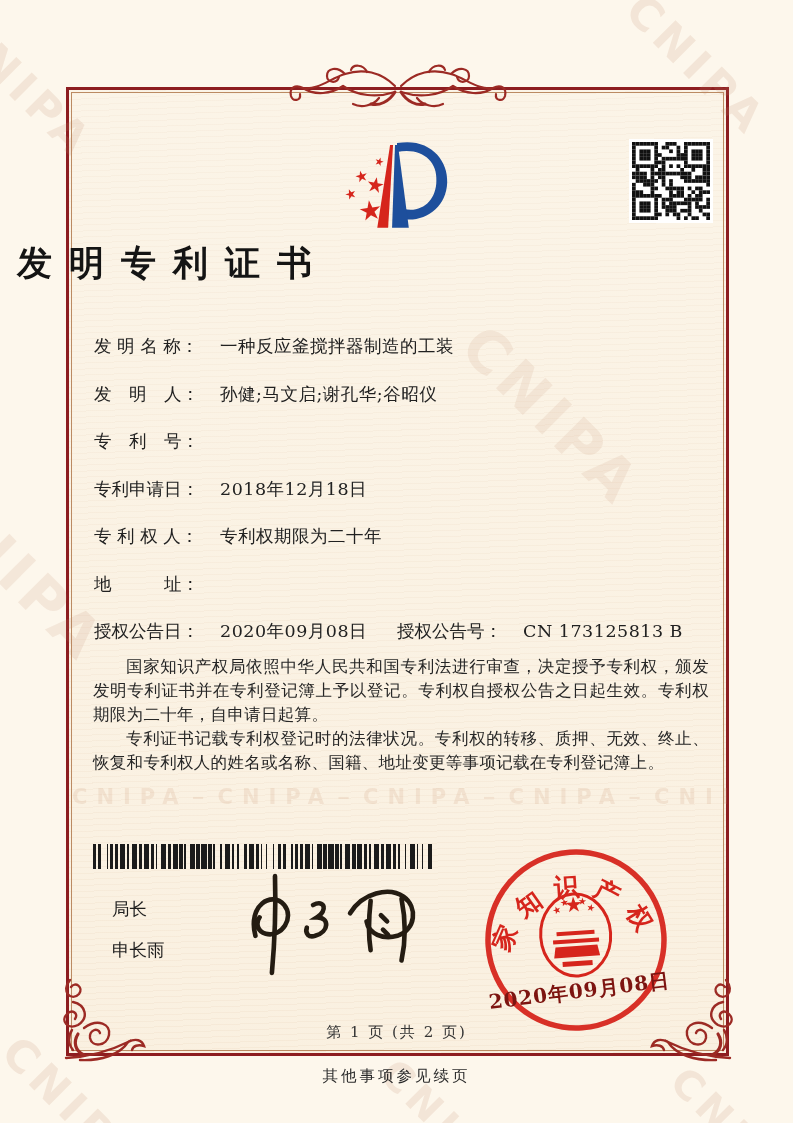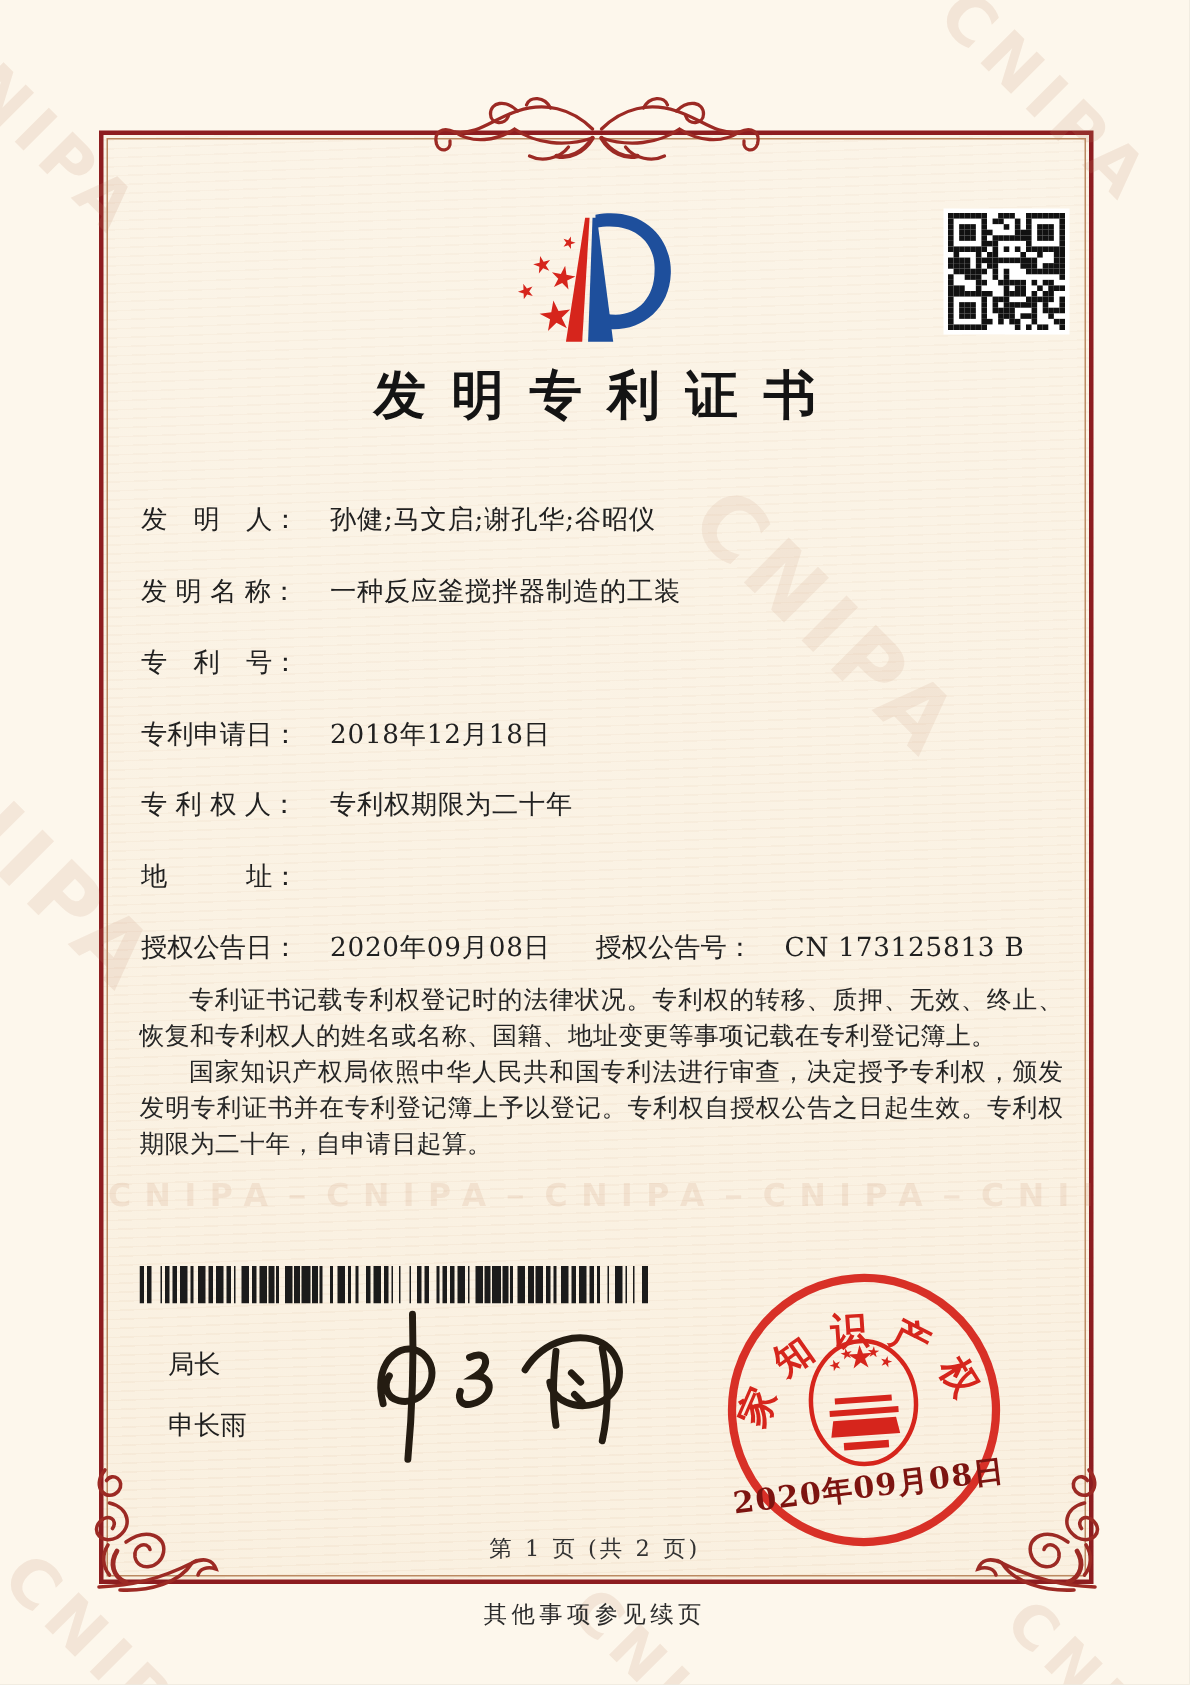--- a/index.html
+++ b/index.html
@@ -35,21 +35,21 @@
     font-size:21px; letter-spacing:9px; color:rgba(201,146,114,0.17);
     white-space:nowrap; pointer-events:none;
   }
   .cert-no{
     position:absolute; left:94px; top:139px; font-size:16px; color:#3a3a3a;
     letter-spacing:2px;
   }
   .logo{ position:absolute; left:332px; top:131px; }
   .qr{ position:absolute; left:629px; top:139px; background:#fff; padding:3px; }
   .title{
-    position:absolute; left:0; top:240px; width:100%; text-align:center;
+    position:absolute; left:0; top:240px; width:100%; 
     font-size:35px; font-weight:bold; color:#141414; letter-spacing:17px;
     padding-left:17px; box-sizing:border-box;
   }
   .fields{ position:absolute; left:94px; top:334px; width:616px; font-size:17.5px; color:#212121;}
   .frow{ display:flex; align-items:baseline; height:29px; margin-bottom:18.5px; white-space:nowrap;}
   .flabel{ flex:none; width:126px; }
   .fvalue{ letter-spacing:.5px; }
   .flabel2{ margin-left:30px; }
   .paras{
     position:absolute; left:93px; top:655px; width:616px; font-size:16.5px;
@@ -399,26 +399,26 @@
       <rect x="52.00" y="74.29" width="3.71" height="3.71" fill="#111"></rect>
       <rect x="59.43" y="74.29" width="3.71" height="3.71" fill="#111"></rect>
       <rect x="63.14" y="74.29" width="3.71" height="3.71" fill="#111"></rect>
       <rect x="74.29" y="74.29" width="3.71" height="3.71" fill="#111"></rect>
     </svg>
 
   <div class="title">发明专利证书</div>
 
   <div class="fields">
     <div class="frow">
+      <span class="flabel">发 明 名 称：</span>
+      <span class="fvalue">一种反应釜搅拌器制造的工装</span>
+    </div>
+    <div class="frow">
       <span class="flabel">发　明　人：</span>
       <span class="fvalue">孙健;马文启;谢孔华;谷昭仪</span>
-    </div>
-    <div class="frow">
-      <span class="flabel">发 明 名 称：</span>
-      <span class="fvalue">一种反应釜搅拌器制造的工装</span>
     </div>
     <div class="frow">
       <span class="flabel">专　利　号：</span>
     </div>
     <div class="frow">
       <span class="flabel">专利申请日：</span>
       <span class="fvalue">2018年12月18日</span>
     </div>
     <div class="frow">
       <span class="flabel">专 利 权 人：</span>
@@ -429,22 +429,22 @@
     </div>
     <div class="frow">
       <span class="flabel">授权公告日：</span>
       <span class="fvalue">2020年09月08日</span>
       <span class="flabel flabel2">授权公告号：</span>
       <span class="fvalue">CN 173125813 B</span>
     </div>
   </div>
 
   <div class="paras">
+    <p>国家知识产权局依照中华人民共和国专利法进行审查，决定授予专利权，颁发发明专利证书并在专利登记簿上予以登记。专利权自授权公告之日起生效。专利权期限为二十年，自申请日起算。</p>
     <p>专利证书记载专利权登记时的法律状况。专利权的转移、质押、无效、终止、恢复和专利权人的姓名或名称、国籍、地址变更等事项记载在专利登记簿上。</p>
-    <p>国家知识产权局依照中华人民共和国专利法进行审查，决定授予专利权，颁发发明专利证书并在专利登记簿上予以登记。专利权自授权公告之日起生效。专利权期限为二十年，自申请日起算。</p>
   </div>
 
   <div class="barcode"><span style="display:inline-block;height:25px;width:3.4px;background:#1b1b1b"></span><span style="display:inline-block;height:25px;width:1.7px;background:transparent"></span><span style="display:inline-block;height:25px;width:3.4px;background:#1b1b1b"></span><span style="display:inline-block;height:25px;width:5.1px;background:transparent"></span><span style="display:inline-block;height:25px;width:1.7px;background:#1b1b1b"></span><span style="display:inline-block;height:25px;width:1.7px;background:transparent"></span><span style="display:inline-block;height:25px;width:3.4px;background:#1b1b1b"></span><span style="display:inline-block;height:25px;width:1.7px;background:transparent"></span><span style="display:inline-block;height:25px;width:3.4px;background:#1b1b1b"></span><span style="display:inline-block;height:25px;width:1.7px;background:transparent"></span><span style="display:inline-block;height:25px;width:5.1px;background:#1b1b1b"></span><span style="display:inline-block;height:25px;width:1.7px;background:transparent"></span><span style="display:inline-block;height:25px;width:1.7px;background:#1b1b1b"></span><span style="display:inline-block;height:25px;width:3.4px;background:transparent"></span><span style="display:inline-block;height:25px;width:5.1px;background:#1b1b1b"></span><span style="display:inline-block;height:25px;width:1.7px;background:transparent"></span><span style="display:inline-block;height:25px;width:3.4px;background:#1b1b1b"></span><span style="display:inline-block;height:25px;width:1.7px;background:transparent"></span><span style="display:inline-block;height:25px;width:5.1px;background:#1b1b1b"></span><span style="display:inline-block;height:25px;width:1.7px;background:transparent"></span><span style="display:inline-block;height:25px;width:3.4px;background:#1b1b1b"></span><span style="display:inline-block;height:25px;width:1.7px;background:transparent"></span><span style="display:inline-block;height:25px;width:1.7px;background:#1b1b1b"></span><span style="display:inline-block;height:25px;width:3.4px;background:transparent"></span><span style="display:inline-block;height:25px;width:5.1px;background:#1b1b1b"></span><span style="display:inline-block;height:25px;width:1.7px;background:transparent"></span><span style="display:inline-block;height:25px;width:3.4px;background:#1b1b1b"></span><span style="display:inline-block;height:25px;width:1.7px;background:transparent"></span><span style="display:inline-block;height:25px;width:5.1px;background:#1b1b1b"></span><span style="display:inline-block;height:25px;width:1.7px;background:transparent"></span><span style="display:inline-block;height:25px;width:3.4px;background:#1b1b1b"></span><span style="display:inline-block;height:25px;width:1.7px;background:transparent"></span><span style="display:inline-block;height:25px;width:1.7px;background:#1b1b1b"></span><span style="display:inline-block;height:25px;width:3.4px;background:transparent"></span><span style="display:inline-block;height:25px;width:5.1px;background:#1b1b1b"></span><span style="display:inline-block;height:25px;width:1.7px;background:transparent"></span><span style="display:inline-block;height:25px;width:3.4px;background:#1b1b1b"></span><span style="display:inline-block;height:25px;width:1.7px;background:transparent"></span><span style="display:inline-block;height:25px;width:5.1px;background:#1b1b1b"></span><span style="display:inline-block;height:25px;width:1.7px;background:transparent"></span><span style="display:inline-block;height:25px;width:3.4px;background:#1b1b1b"></span><span style="display:inline-block;height:25px;width:1.7px;background:transparent"></span><span style="display:inline-block;height:25px;width:1.7px;background:#1b1b1b"></span><span style="display:inline-block;height:25px;width:5.1px;background:transparent"></span><span style="display:inline-block;height:25px;width:1.7px;background:#1b1b1b"></span><span style="display:inline-block;height:25px;width:3.4px;background:transparent"></span><span style="display:inline-block;height:25px;width:5.1px;background:#1b1b1b"></span><span style="display:inline-block;height:25px;width:1.7px;background:transparent"></span><span style="display:inline-block;height:25px;width:1.7px;background:#1b1b1b"></span><span style="display:inline-block;height:25px;width:3.4px;background:transparent"></span><span style="display:inline-block;height:25px;width:1.7px;background:#1b1b1b"></span><span style="display:inline-block;height:25px;width:5.1px;background:transparent"></span><span style="display:inline-block;height:25px;width:3.4px;background:#1b1b1b"></span><span style="display:inline-block;height:25px;width:1.7px;background:transparent"></span><span style="display:inline-block;height:25px;width:5.1px;background:#1b1b1b"></span><span style="display:inline-block;height:25px;width:1.7px;background:transparent"></span><span style="display:inline-block;height:25px;width:3.4px;background:#1b1b1b"></span><span style="display:inline-block;height:25px;width:1.7px;background:transparent"></span><span style="display:inline-block;height:25px;width:1.7px;background:#1b1b1b"></span><span style="display:inline-block;height:25px;width:3.4px;background:transparent"></span><span style="display:inline-block;height:25px;width:1.7px;background:#1b1b1b"></span><span style="display:inline-block;height:25px;width:5.1px;background:transparent"></span><span style="display:inline-block;height:25px;width:1.7px;background:#1b1b1b"></span><span style="display:inline-block;height:25px;width:3.4px;background:transparent"></span><span style="display:inline-block;height:25px;width:3.4px;background:#1b1b1b"></span><span style="display:inline-block;height:25px;width:1.7px;background:transparent"></span><span style="display:inline-block;height:25px;width:3.4px;background:#1b1b1b"></span><span style="display:inline-block;height:25px;width:5.1px;background:transparent"></span><span style="display:inline-block;height:25px;width:1.7px;background:#1b1b1b"></span><span style="display:inline-block;height:25px;width:1.7px;background:transparent"></span><span style="display:inline-block;height:25px;width:3.4px;background:#1b1b1b"></span><span style="display:inline-block;height:25px;width:1.7px;background:transparent"></span><span style="display:inline-block;height:25px;width:3.4px;background:#1b1b1b"></span><span style="display:inline-block;height:25px;width:1.7px;background:transparent"></span><span style="display:inline-block;height:25px;width:5.1px;background:#1b1b1b"></span><span style="display:inline-block;height:25px;width:1.7px;background:transparent"></span><span style="display:inline-block;height:25px;width:1.7px;background:#1b1b1b"></span><span style="display:inline-block;height:25px;width:3.4px;background:transparent"></span><span style="display:inline-block;height:25px;width:5.1px;background:#1b1b1b"></span><span style="display:inline-block;height:25px;width:1.7px;background:transparent"></span><span style="display:inline-block;height:25px;width:3.4px;background:#1b1b1b"></span><span style="display:inline-block;height:25px;width:1.7px;background:transparent"></span><span style="display:inline-block;height:25px;width:5.1px;background:#1b1b1b"></span><span style="display:inline-block;height:25px;width:1.7px;background:transparent"></span><span style="display:inline-block;height:25px;width:3.4px;background:#1b1b1b"></span><span style="display:inline-block;height:25px;width:1.7px;background:transparent"></span><span style="display:inline-block;height:25px;width:1.7px;background:#1b1b1b"></span><span style="display:inline-block;height:25px;width:3.4px;background:transparent"></span><span style="display:inline-block;height:25px;width:5.1px;background:#1b1b1b"></span><span style="display:inline-block;height:25px;width:1.7px;background:transparent"></span><span style="display:inline-block;height:25px;width:3.4px;background:#1b1b1b"></span><span style="display:inline-block;height:25px;width:1.7px;background:transparent"></span><span style="display:inline-block;height:25px;width:5.1px;background:#1b1b1b"></span><span style="display:inline-block;height:25px;width:1.7px;background:transparent"></span><span style="display:inline-block;height:25px;width:3.4px;background:#1b1b1b"></span><span style="display:inline-block;height:25px;width:1.7px;background:transparent"></span><span style="display:inline-block;height:25px;width:1.7px;background:#1b1b1b"></span><span style="display:inline-block;height:25px;width:3.4px;background:transparent"></span><span style="display:inline-block;height:25px;width:5.1px;background:#1b1b1b"></span><span style="display:inline-block;height:25px;width:1.7px;background:transparent"></span><span style="display:inline-block;height:25px;width:3.4px;background:#1b1b1b"></span><span style="display:inline-block;height:25px;width:1.7px;background:transparent"></span><span style="display:inline-block;height:25px;width:5.1px;background:#1b1b1b"></span><span style="display:inline-block;height:25px;width:1.7px;background:transparent"></span><span style="display:inline-block;height:25px;width:3.4px;background:#1b1b1b"></span><span style="display:inline-block;height:25px;width:1.7px;background:transparent"></span><span style="display:inline-block;height:25px;width:1.7px;background:#1b1b1b"></span><span style="display:inline-block;height:25px;width:5.1px;background:transparent"></span><span style="display:inline-block;height:25px;width:1.7px;background:#1b1b1b"></span><span style="display:inline-block;height:25px;width:3.4px;background:transparent"></span><span style="display:inline-block;height:25px;width:5.1px;background:#1b1b1b"></span><span style="display:inline-block;height:25px;width:1.7px;background:transparent"></span><span style="display:inline-block;height:25px;width:1.7px;background:#1b1b1b"></span><span style="display:inline-block;height:25px;width:3.4px;background:transparent"></span><span style="display:inline-block;height:25px;width:1.7px;background:#1b1b1b"></span><span style="display:inline-block;height:25px;width:5.1px;background:transparent"></span><span style="display:inline-block;height:25px;width:3.4px;background:#1b1b1b"></span><span style="display:inline-block;height:25px;width:1.7px;background:transparent"></span></div>
 
   <div class="director">
     <div>局长</div>
     <div class="name">申长雨</div>
   </div>
   <svg class="sig" width="215" height="108" viewBox="0 0 200 105" fill="none" stroke="#241c12" stroke-width="4.5" stroke-linecap="round">
     <path d="M28,64 C20,34 44,20 56,34 C66,46 54,66 38,62 C30,60 28,52 32,46"></path>

